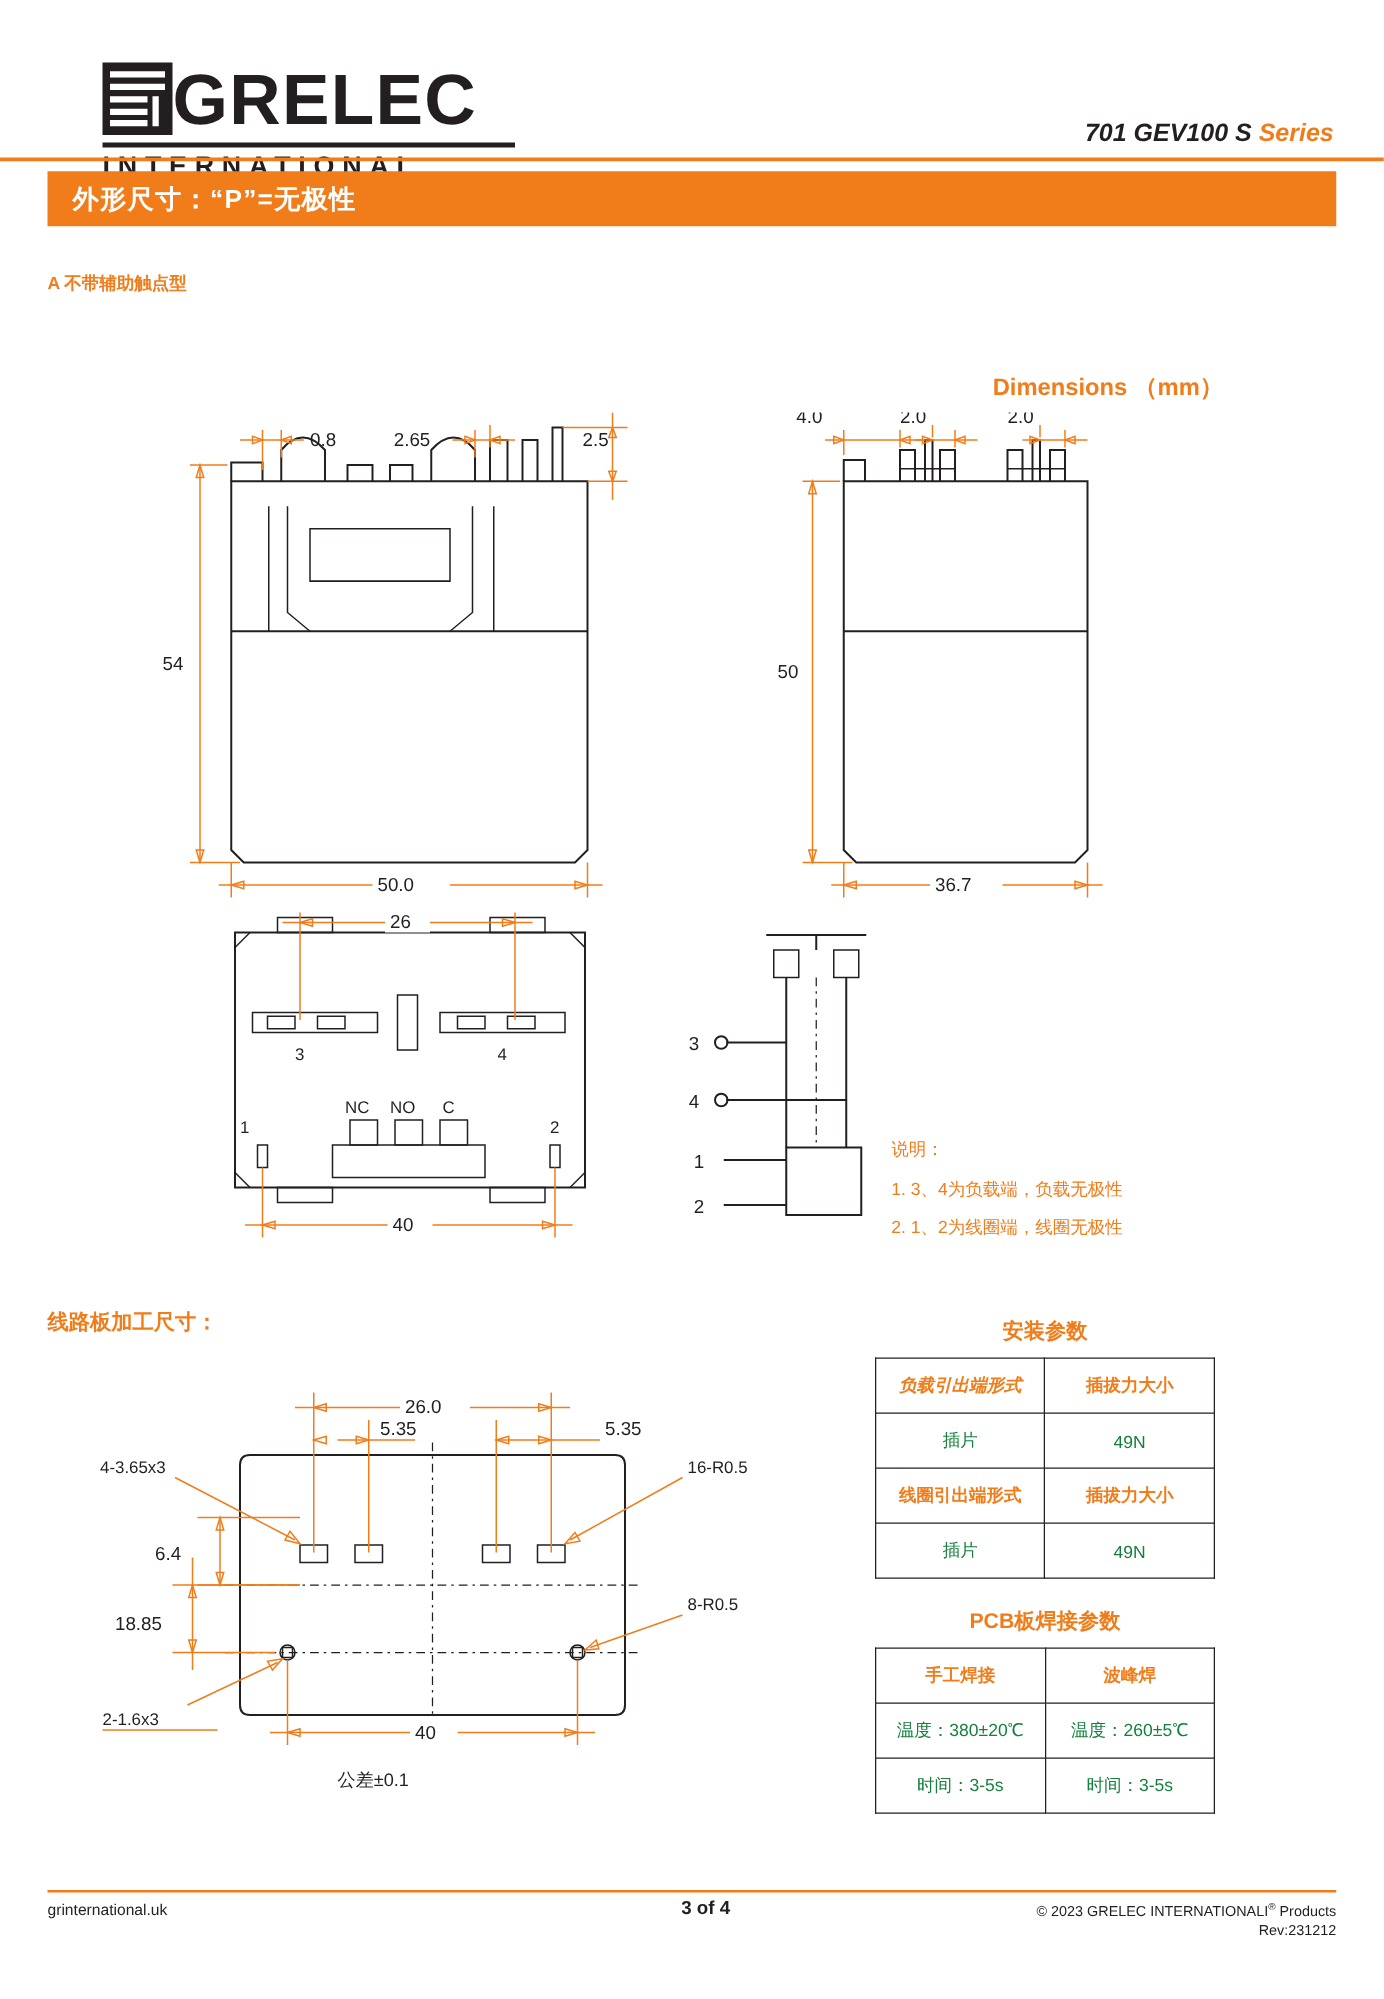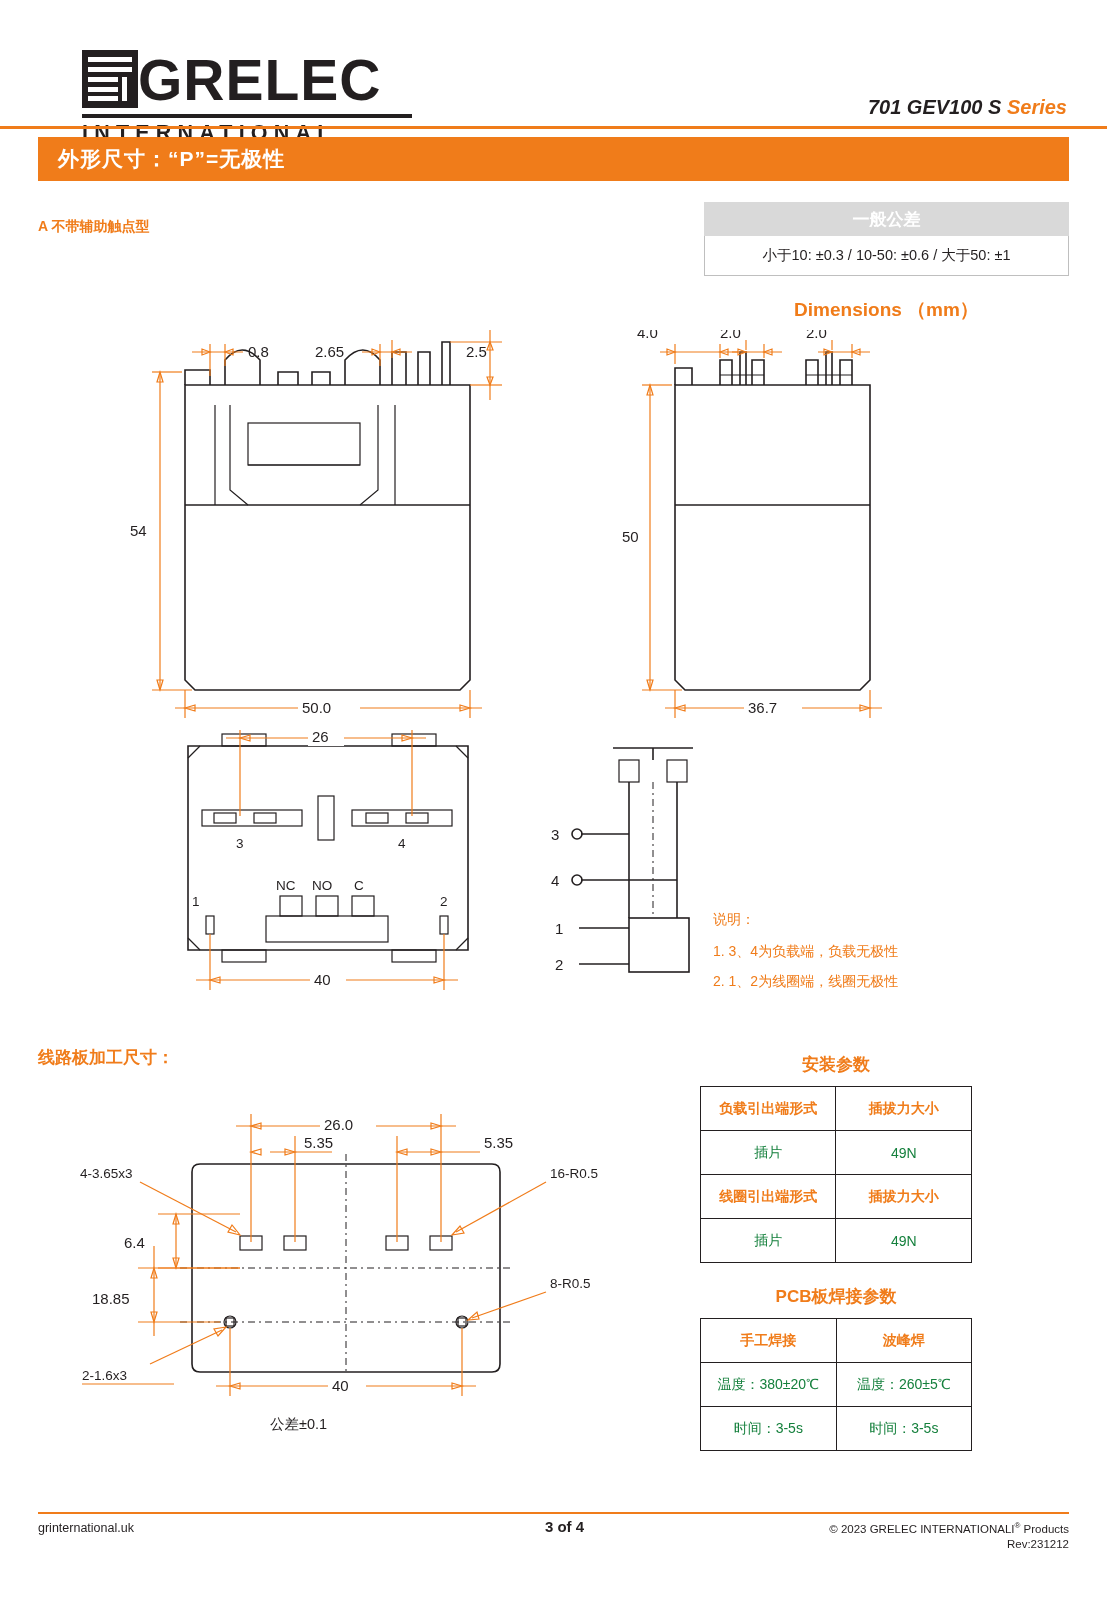--- a/index.html
+++ b/index.html
@@ -152,24 +152,20 @@
       <span>701 GEV100 S</span>
       <span class="accent">Series</span>
     </div>
     <div class="header-rule"></div>
   </div>
 
   <div class="title-band">外形尺寸：“P”=无极性</div>
 
   <div class="sec-a">A 不带辅助触点型</div>
 
-  <div class="tol-box">
-    <div class="tol-head">一般公差</div>
-    <div class="tol-body">小于10: ±0.3 / 10-50: ±0.6 / 大于50: ±1</div>
-  </div>
   <div class="dim-label">Dimensions （mm）</div>
 
   <div class="dwg" style="left:130px; top:330px;">
     <svg width="420" height="400" viewBox="0 0 420 400">
 
       <path class="ln" d="M55 55 L55 350 L65 360 L330 360 L340 350 L340 55 Z"></path>
       <line class="ln" x1="55" y1="175" x2="340" y2="175"></line>
 
       <path class="ln" d="M55 55 L55 40 L80 40 L80 55"></path>
       <path class="ln" d="M95 55 L95 30 Q112 10 130 30 L130 55"></path>
@@ -450,21 +446,21 @@
       <line class="dim" x1="2" y1="288" x2="94" y2="288"></line>
     </svg>
   </div>
 
   <div class="tol-note">公差±0.1</div>
 
   <div class="tbl-title" style="left:700px; top:1053px; width:272px;">安装参数</div>
   <table class="spec" style="left:700px; top:1086px; width:272px;">
     <tbody>
         <tr>
-      <td class="hd" style="width:136px;">负载引出端形式</td>
+      <td class="hd" style="width:136px;font-style:italic;">负载引出端形式</td>
       <td class="hd" style="width:136px;">插拔力大小</td>
     </tr>
     <tr>
       <td>插片</td>
       <td>49N</td>
     </tr>
     <tr>
       <td class="hd">线圈引出端形式</td>
       <td class="hd">插拔力大小</td>
     </tr>

